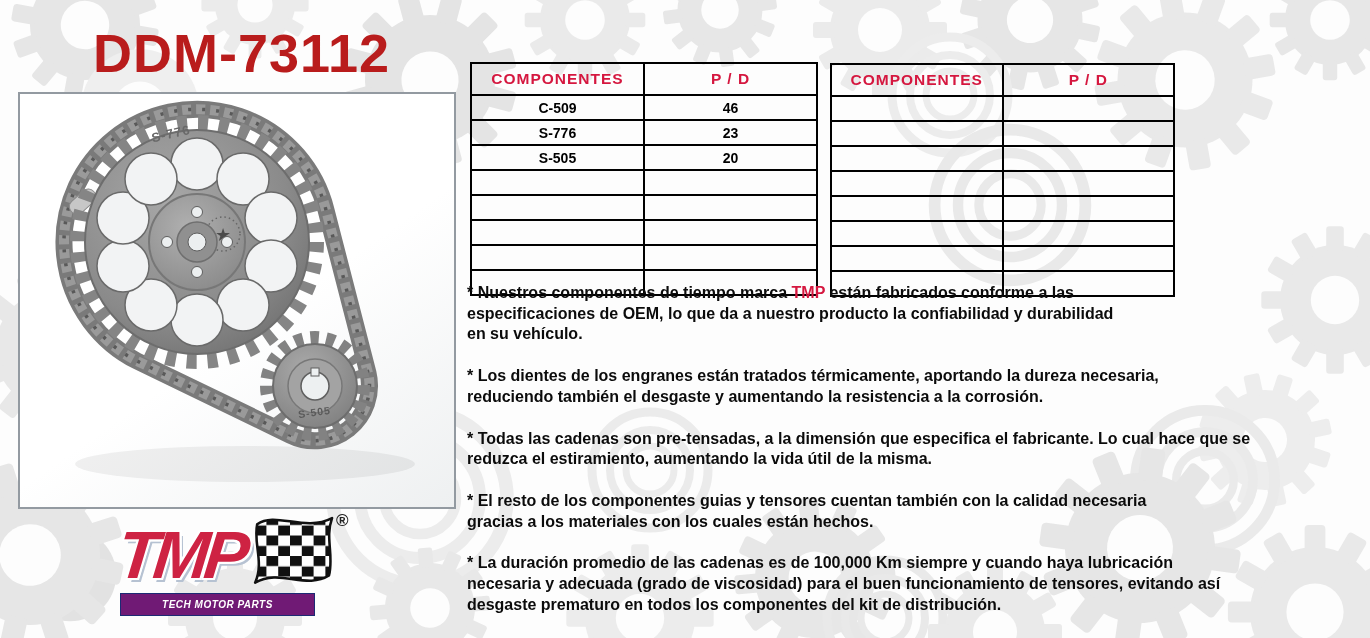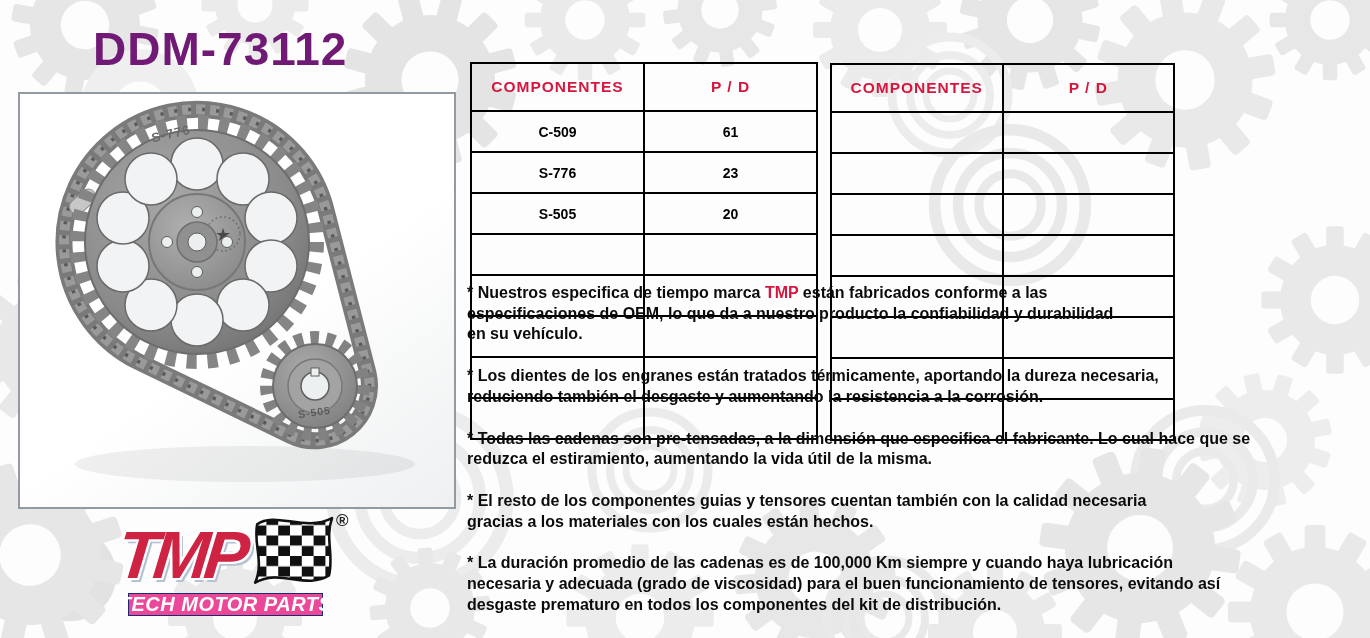--- a/index.html
+++ b/index.html
@@ -4,35 +4,35 @@
 <style>
   html,body{margin:0;padding:0;}
   body{
     width:1370px;height:638px;position:relative;overflow:hidden;
     background:#fdfdfd;
     font-family:"Liberation Sans", sans-serif;
   }
   .bg-layer{position:absolute;inset:0;z-index:0;}
   .page-title{
     position:absolute;left:93px;top:22px;z-index:3;
-    font-size:46px;font-weight:900;letter-spacing:1px;color:#701a75;
+    font-size:54px;font-weight:900;letter-spacing:1px;color:#b91c1c;
   }
   
   .product-box{
     position:absolute;left:18px;top:92px;width:434px;height:413px;z-index:2;
     border:2px solid #939aa1;
     background:linear-gradient(145deg,#ffffff 55%,#eef0f1 100%);
   }
   .product-box svg{display:block;}
   
   table.comp{
     position:absolute;z-index:3;border-collapse:collapse;table-layout:fixed;
   }
   table.comp th, table.comp td{
-    border:2px solid #000;text-align:center;vertical-align:middle;padding:8px;overflow:hidden;
+    border:2px solid #000;text-align:center;vertical-align:middle;padding:0;overflow:hidden;
   }
   table.comp th{
     height:30px;font-size:15.5px;font-weight:bold;color:#D5173F;letter-spacing:1px;
   }
   table.comp td{height:23px;font-size:14px;font-weight:bold;color:#000;}
   #table-left{left:470px;top:62px;width:348px;}
   #table-right{left:830px;top:63px;width:345px;}
   
   .notes{
     position:absolute;left:467px;top:283px;width:905px;z-index:3;
@@ -48,25 +48,24 @@
     transform:skewX(-6deg);
     text-shadow:
       -2px 0 0 #fff, 2px 0 0 #fff, 0 -2px 0 #fff, 0 2px 0 #fff,
       -2px -2px 0 #fff, 2px 2px 0 #fff, -2px 2px 0 #fff, 2px -2px 0 #fff,
       4px 4px 0 #b6c2d2;
   }
   .logo-flag{position:absolute;left:142px;top:3px;}
   .logo-reg{position:absolute;left:238px;top:-1px;font-size:17px;font-weight:bold;color:#222;}
   .logo-bar{
     position:absolute;left:22px;top:81px;width:193px;height:21px;
-    background:#ec4899;border:1px solid #1c2a74;
+    background:#701a75;border:1px solid #1c2a74;
     display:flex;align-items:center;justify-content:center;
-    color:#fff;font-size:20px;font-weight:900;font-style:italic;letter-spacing:.5px;
+    color:#fff;font-size:10px;font-weight:900;font-style:italic;letter-spacing:.5px;
     white-space:nowrap;
-    margin-left:8px;
   }
 </style>
 </head>
 <body>
 
 <svg class="bg-layer" width="1370" height="638" viewBox="0 0 1370 638">
   <defs>
     <g id="bgGear">
       <circle r="50" fill="currentColor"></circle>
       <g fill="currentColor">
@@ -199,21 +198,21 @@
 <table class="comp" id="table-left">
   <thead>
     <tr>
       <th>COMPONENTES</th>
       <th>P / D</th>
     </tr>
   </thead>
   <tbody>
     <tr>
         <td>C-509</td>
-        <td>61</td>
+        <td>46</td>
       </tr>
     <tr>
         <td>S-776</td>
         <td>23</td>
       </tr>
     <tr>
         <td>S-505</td>
         <td>20</td>
       </tr>
     <tr>
@@ -276,21 +275,21 @@
         <td></td>
       </tr>
     <tr>
         <td></td>
         <td></td>
       </tr>
   </tbody>
 </table>
 
 <div class="notes">
-  <p><span>* Nuestros especifica de tiempo marca </span><span class="brand-red">TMP</span><span> están fabricados conforme a las
+  <p><span>* Nuestros componentes de tiempo marca </span><span class="brand-red">TMP</span><span> están fabricados conforme a las
 especificaciones de OEM, lo que da a nuestro producto la confiabilidad y durabilidad
 en su vehículo.</span></p>
   <p>* Los dientes de los engranes están tratados térmicamente, aportando la dureza necesaria,
 reduciendo también el desgaste y aumentando la resistencia a la corrosión.</p>
   <p>* Todas las cadenas son pre-tensadas, a la dimensión que especifica el fabricante. Lo cual hace que se
 reduzca el estiramiento, aumentando la vida útil de la misma.</p>
   <p>* El resto de los componentes guias y tensores cuentan también con la calidad necesaria
 gracias a los materiales con los cuales están hechos.</p>
   <p>* La duración promedio de las cadenas es de 100,000 Km siempre y cuando haya lubricación
 necesaria y adecuada (grado de viscosidad) para el buen funcionamiento de tensores, evitando así

